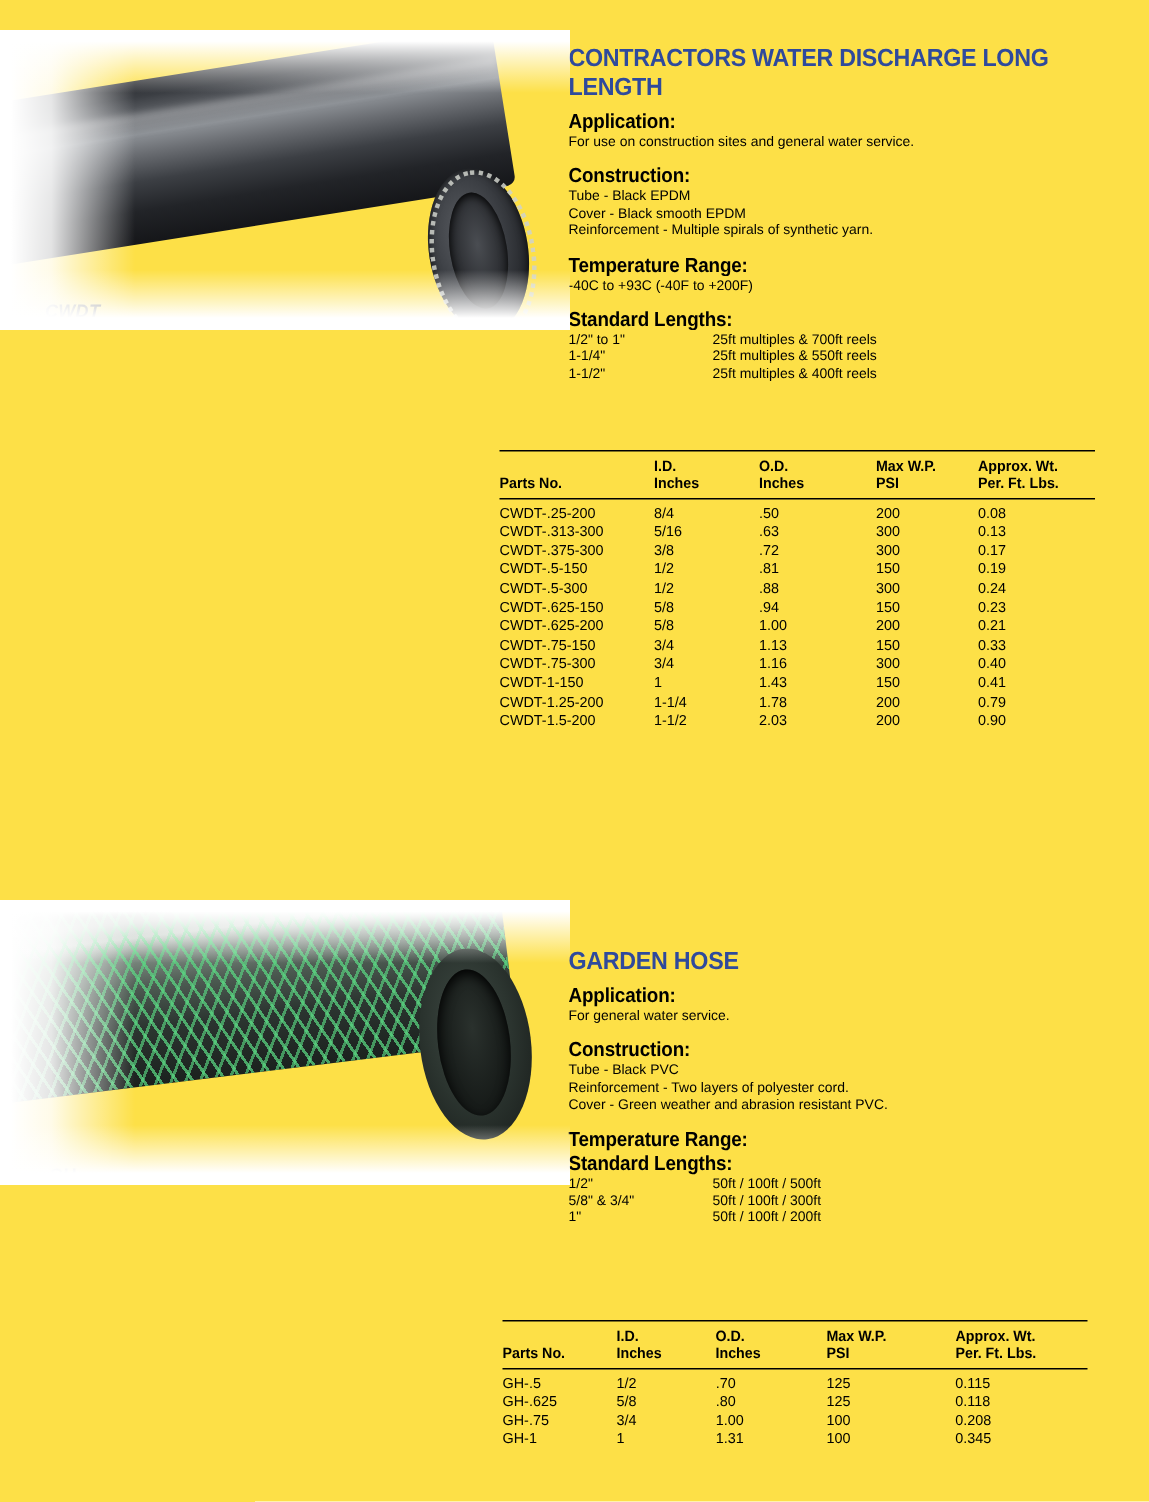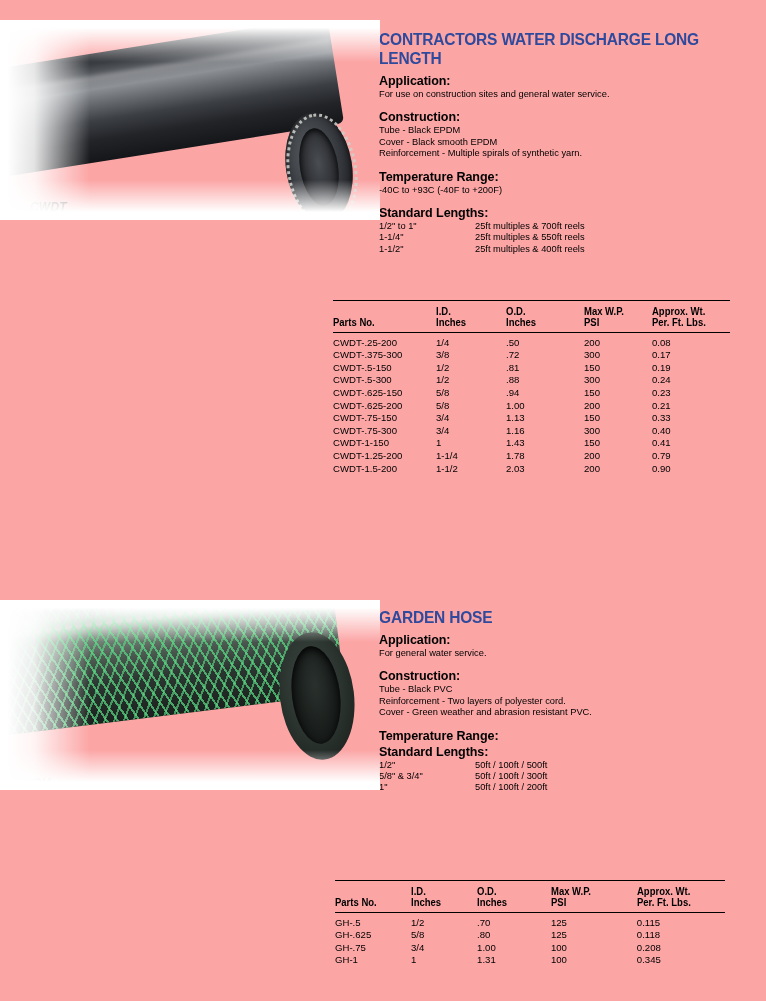--- a/index.html
+++ b/index.html
@@ -9,21 +9,21 @@
   }
   body {
     width: 766px;
     height: 1001px;
     position: relative;
     overflow: hidden;
     font-family: "Liberation Sans", sans-serif;
     color: #000000;
   }
 
-  .page { position: absolute; inset: 0; background: #fca5a5; }
+  .page { position: absolute; inset: 0; background: #fde047; }
 
   
   .photo {
     position: absolute;
     overflow: hidden;
   }
   .photo-caption {
     position: absolute;
     font-size: 12px;
     font-weight: 700;
@@ -299,24 +299,31 @@
       <colgroup>
         <col style="width:103px">
           <col style="width:70px">
           <col style="width:78px">
           <col style="width:68px">
           <col style="width:78px">
       </colgroup>
       <tbody id="cwdt-rows">
           <tr>
             <td>CWDT-.25-200</td>
-            <td>1/4</td>
+            <td>8/4</td>
             <td>.50</td>
             <td>200</td>
             <td>0.08</td>
+          </tr>
+          <tr>
+            <td>CWDT-.313-300</td>
+            <td>5/16</td>
+            <td>.63</td>
+            <td>300</td>
+            <td>0.13</td>
           </tr>
           <tr>
             <td>CWDT-.375-300</td>
             <td>3/8</td>
             <td>.72</td>
             <td>300</td>
             <td>0.17</td>
           </tr>
           <tr>
             <td>CWDT-.5-150</td>
@@ -392,21 +399,21 @@
       <div class="gloss"></div>
     </div>
     <div class="cut-end"></div>
     <div class="cut-inner"></div>
     <div class="fade-left"></div>
     <div class="fade-top"></div>
     <div class="fade-bottom"></div>
   </div>
   <div class="photo-caption" style="left:33px; top:776px;">GH</div>
 
-  <div class="spec" style="top:608px;">
+  <div class="spec" style="top:632px;">
     <div class="product-title" style="color:#2f4a9c">GARDEN HOSE</div>
 
     <div class="sec-head">Application:</div>
     <div class="sec-body">
       <div>For general water service.</div>
     </div>
 
     <div class="sec-head">Construction:</div>
     <div class="sec-body">
       <div>Tube - Black PVC</div>

